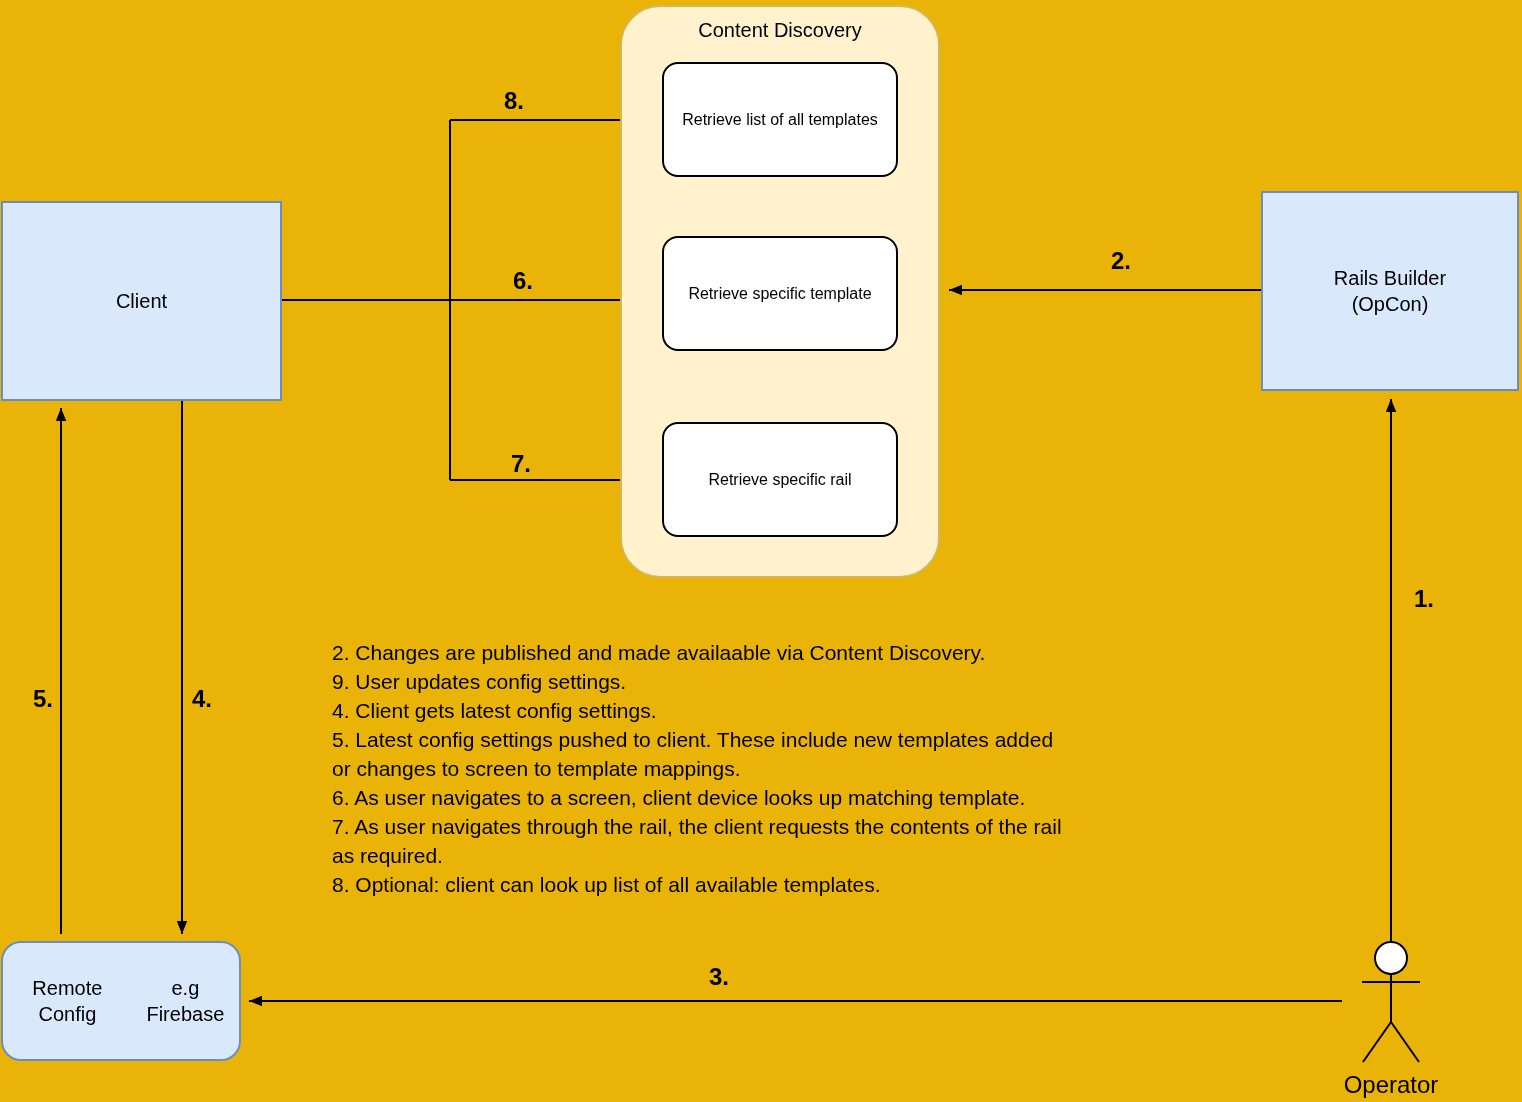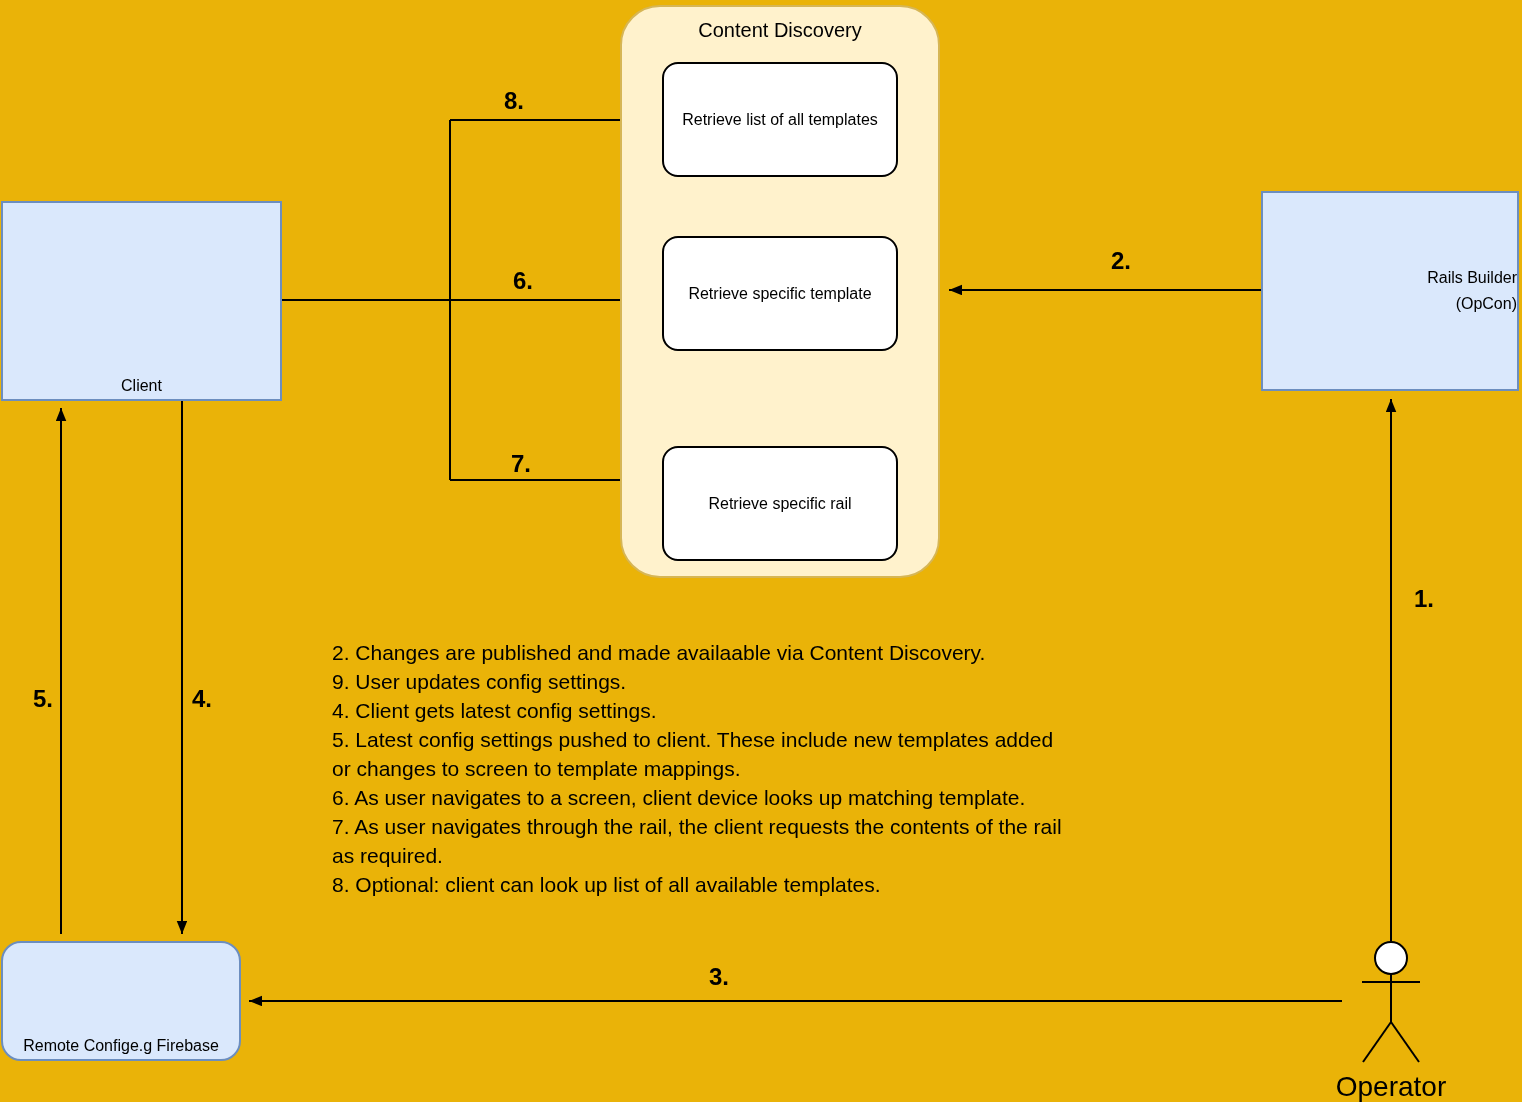--- a/index.html
+++ b/index.html
@@ -22,24 +22,24 @@
     padding-left: 14px;
   }
   .svg-layer {
     position: absolute;
     left: 0; top: 0;
     width: 1522px; height: 1102px;
   }
   .node {
     position: absolute;
     display: flex;
-    align-items: flex-end;
+    align-items: center;
     justify-content: center;
     text-align: center;
-    font-size: 16px;
+    font-size: 20px;
     line-height: 26px;
   }
   .node-blue {
     background: var(--node-blue-fill);
     border: 2px solid var(--node-blue-stroke);
   }
   .group-yellow {
     position: absolute;
     left: 620px; top: 5px;
     width: 320px; height: 573px;
@@ -83,21 +83,21 @@
     position: absolute;
     left: 332px; top: 638px;
     font-size: 21px;
     line-height: 29px;
   }
   .steps-line { white-space: nowrap; }
   .operator-label {
     position: absolute;
     left: 1391px; top: 1071px;
     transform: translateX(-50%);
-    font-size: 28px;
+    font-size: 24px;
     white-space: nowrap;
   }
 </style>
 </head>
 <body>
 
 <div class="canvas">
 
   <svg class="svg-layer" width="1522" height="1102" viewBox="0 0 1522 1102" xmlns="http://www.w3.org/2000/svg">
     <defs>
@@ -138,21 +138,21 @@
   </div>
 
   <div class="white-box" style="top: 62px;">
     <span>Retrieve list of all templates</span>
   </div>
 
   <div class="white-box" style="top: 236px;">
     <span>Retrieve specific template</span>
   </div>
 
-  <div class="white-box" style="top: 422px; margin-top: 24px;">
+  <div class="white-box" style="top: 422px;">
     <span>Retrieve specific rail</span>
   </div>
 
   <div class="node node-blue client-box">
     <span>Client</span>
   </div>
 
   <div class="node node-blue rails-box">
     <span>Rails Builder</span>
     <span>(OpCon)</span>

